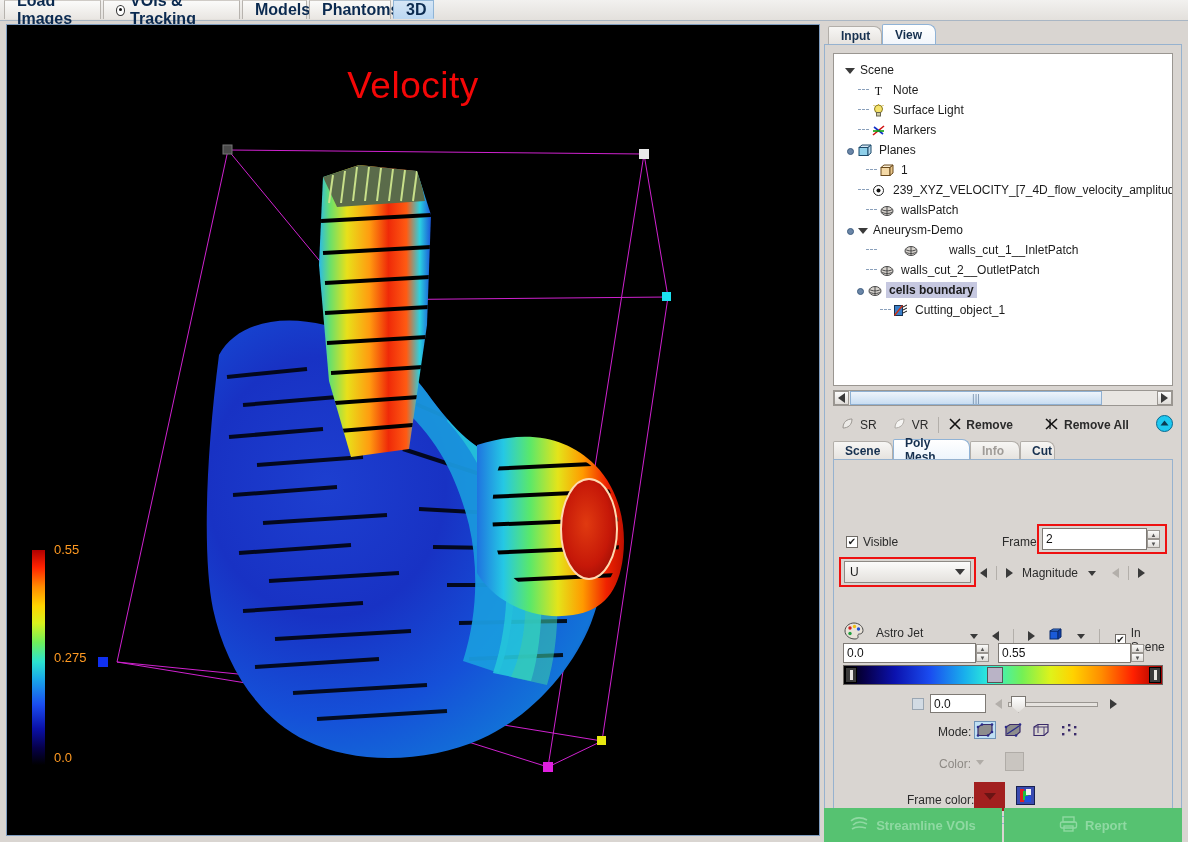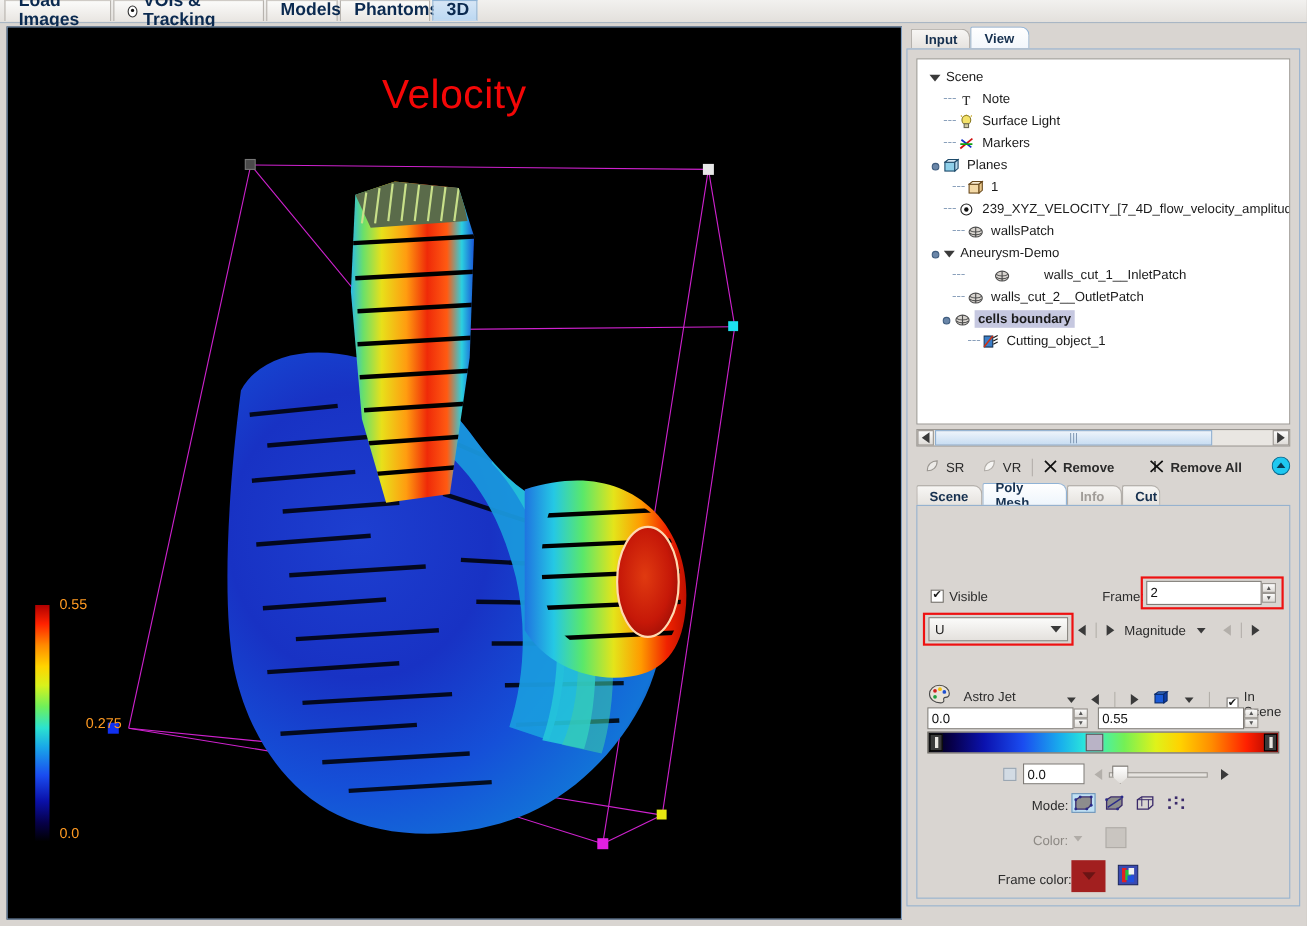--- a/index.html
+++ b/index.html
@@ -328,21 +328,21 @@
             <path d="M394,176 L398,145"></path>
               <path d="M406,176 L410,146"></path>
           </g>
         </g>
       </g>
     </svg>
 
     <div class="legend">
       <div class="bar"></div>
       <div class="lg-label" style="left:22px;top:-8px;">0.55</div>
-      <div class="lg-label" style="left:22px;top:100px;margin-left:24px;">0.275</div>
+      <div class="lg-label" style="left:22px;top:100px;">0.275</div>
       <div class="lg-label" style="left:22px;top:200px;">0.0</div>
     </div>
   </div>
 
   <div class="right">
 
     <div class="vtabs">
       <div class="vtab" style="left:4px;width:54px;">
         <span>Input</span>
       </div>
@@ -744,14 +744,36 @@
             <path d="M7,5 L12,5 L12,14 L7,14 Z" fill="#20c040"></path>
             <path d="M10,3 L15,3 L15,9 L10,9 Z" fill="#f0f0f0"></path>
             <path d="M9,10 L15,10 L15,16 L9,16 Z" fill="#2050e0"></path>
           </svg>
         </div>
 
       </div>
     </div>
   </div>
 
+  <div class="bottom">
+    <div class="gbtn">
+      <span>
+        <svg width="19" height="15" viewBox="0 0 19 15">
+          <path d="M1,5 C5,1 12,1 17,4" stroke="#8fd9a2" stroke-width="1.6" fill="none"></path>
+          <path d="M3,9 C7,5 13,6 17,8" stroke="#8fd9a2" stroke-width="1.6" fill="none"></path>
+          <path d="M2,13 C6,10 12,11 16,12" stroke="#8fd9a2" stroke-width="1.6" fill="none"></path>
+        </svg>
+      </span>
+      <span>Streamline VOIs</span>
+    </div>
+    <div class="gbtn">
+      <span>
+        <svg width="19" height="16" viewBox="0 0 19 16">
+          <rect x="4" y="1" width="11" height="5" fill="none" stroke="#8fd9a2" stroke-width="1.4"></rect>
+          <rect x="1.5" y="6" width="16" height="6" rx="1.5" fill="none" stroke="#8fd9a2" stroke-width="1.4"></rect>
+          <rect x="5" y="10" width="9" height="5" fill="none" stroke="#8fd9a2" stroke-width="1.4"></rect>
+        </svg>
+      </span>
+      <span>Report</span>
+    </div>
+  </div>
 
 </div>
 
 </body></html>

